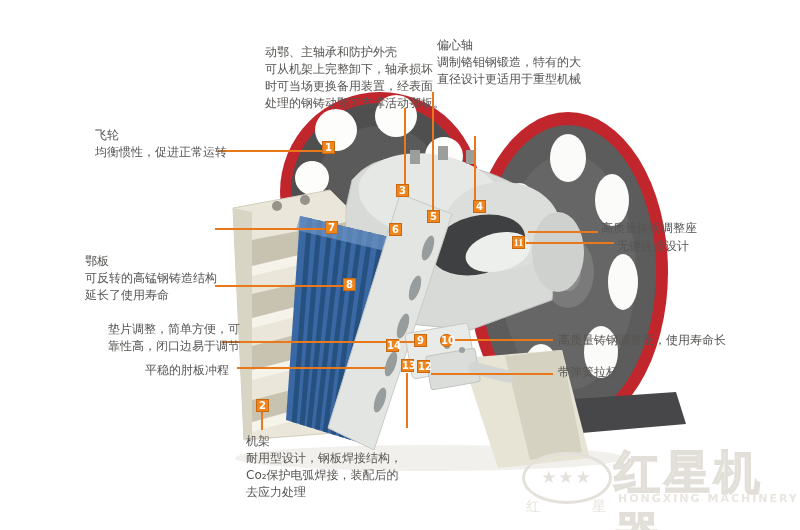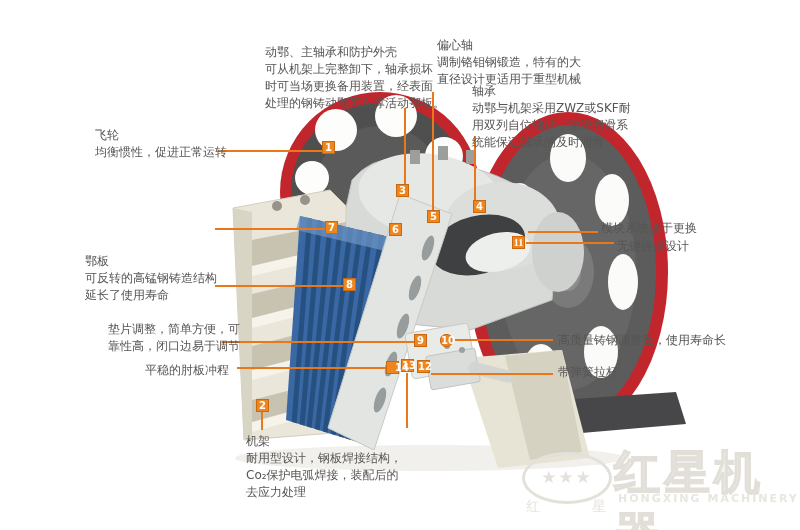--- a/index.html
+++ b/index.html
@@ -161,56 +161,52 @@
     </g>
   </svg>
 
   <div class="lbl" id="lbl-eccentric">偏心轴
 调制铬钼钢锻造，特有的大
 直径设计更适用于重型机械</div>
   <div class="lbl" id="lbl-movable-jaw">动鄂、主轴承和防护外壳
 可从机架上完整卸下，轴承损坏
 时可当场更换备用装置，经表面
 处理的钢铸动鄂可支撑活动鄂板。</div>
-  <div class="lbl" id="lbl-bearing">轴承
-动鄂与机架采用ZWZ或SKF耐
-用双列自位轴承；油浸润滑系
-统能保证轴承的及时润滑</div>
   <div class="lbl" id="lbl-flywheel">飞轮
 均衡惯性，促进正常运转</div>
   <div class="lbl" id="lbl-jawplate">鄂板
 可反转的高锰钢铸造结构
 延长了使用寿命</div>
   <div class="lbl" id="lbl-shim">垫片调整，简单方便，可
 靠性高，闭口边易于调节</div>
   <div class="lbl" id="lbl-toggle-stroke">平稳的肘板冲程</div>
   <div class="lbl" id="lbl-frame">机架
 耐用型设计，钢板焊接结构，
 Co₂保护电弧焊接，装配后的
 去应力处理</div>
-  <div class="lbl" id="lbl-module">模块系统便于更换</div>
+  <div class="lbl" id="lbl-module">高质量铸钢调整座</div>
   <div class="lbl" id="lbl-keyless">无键连接设计</div>
   <div class="lbl" id="lbl-adjust-seat">高质量铸钢调整座，使用寿命长</div>
   <div class="lbl" id="lbl-spring-rod">带弹簧拉杆</div>
 
   <div>
       <div class="marker" style="left: 322px; top: 141px;">1</div>
       <div class="marker" style="left: 256px; top: 399px;">2</div>
       <div class="marker" style="left: 396px; top: 184px;">3</div>
       <div class="marker" style="left: 473px; top: 200px;">4</div>
       <div class="marker" style="left: 427px; top: 210px;">5</div>
       <div class="marker" style="left: 389px; top: 223px;">6</div>
       <div class="marker" style="left: 325px; top: 221px;">7</div>
       <div class="marker" style="left: 343px; top: 278px;">8</div>
       <div class="marker" style="left: 414px; top: 334px;">9</div>
       <div class="marker" style="left: 440px; top: 334px; border-radius: 6px;">10</div>
       <div class="marker" style="left: 512px; top: 236px; font-family: Liberation Serif, serif;">11</div>
       <div class="marker" style="left: 417px; top: 360px;">12</div>
       <div class="marker" style="left: 401px; top: 359px;">13</div>
-      <div class="marker" style="left: 386px; top: 361px; padding-left: 8px;">14</div>
+      <div class="marker" style="left: 386px; top: 339px;">14</div>
     </div>
 
   <div class="wm">
     <div class="wm-oval">★★★</div>
     <div class="wm-cn-small l">红</div>
     <div class="wm-cn-small r">星</div>
     <div class="wm-cn">红星机器</div>
     <div class="wm-en">HONGXING MACHINERY</div>
   </div>
 

